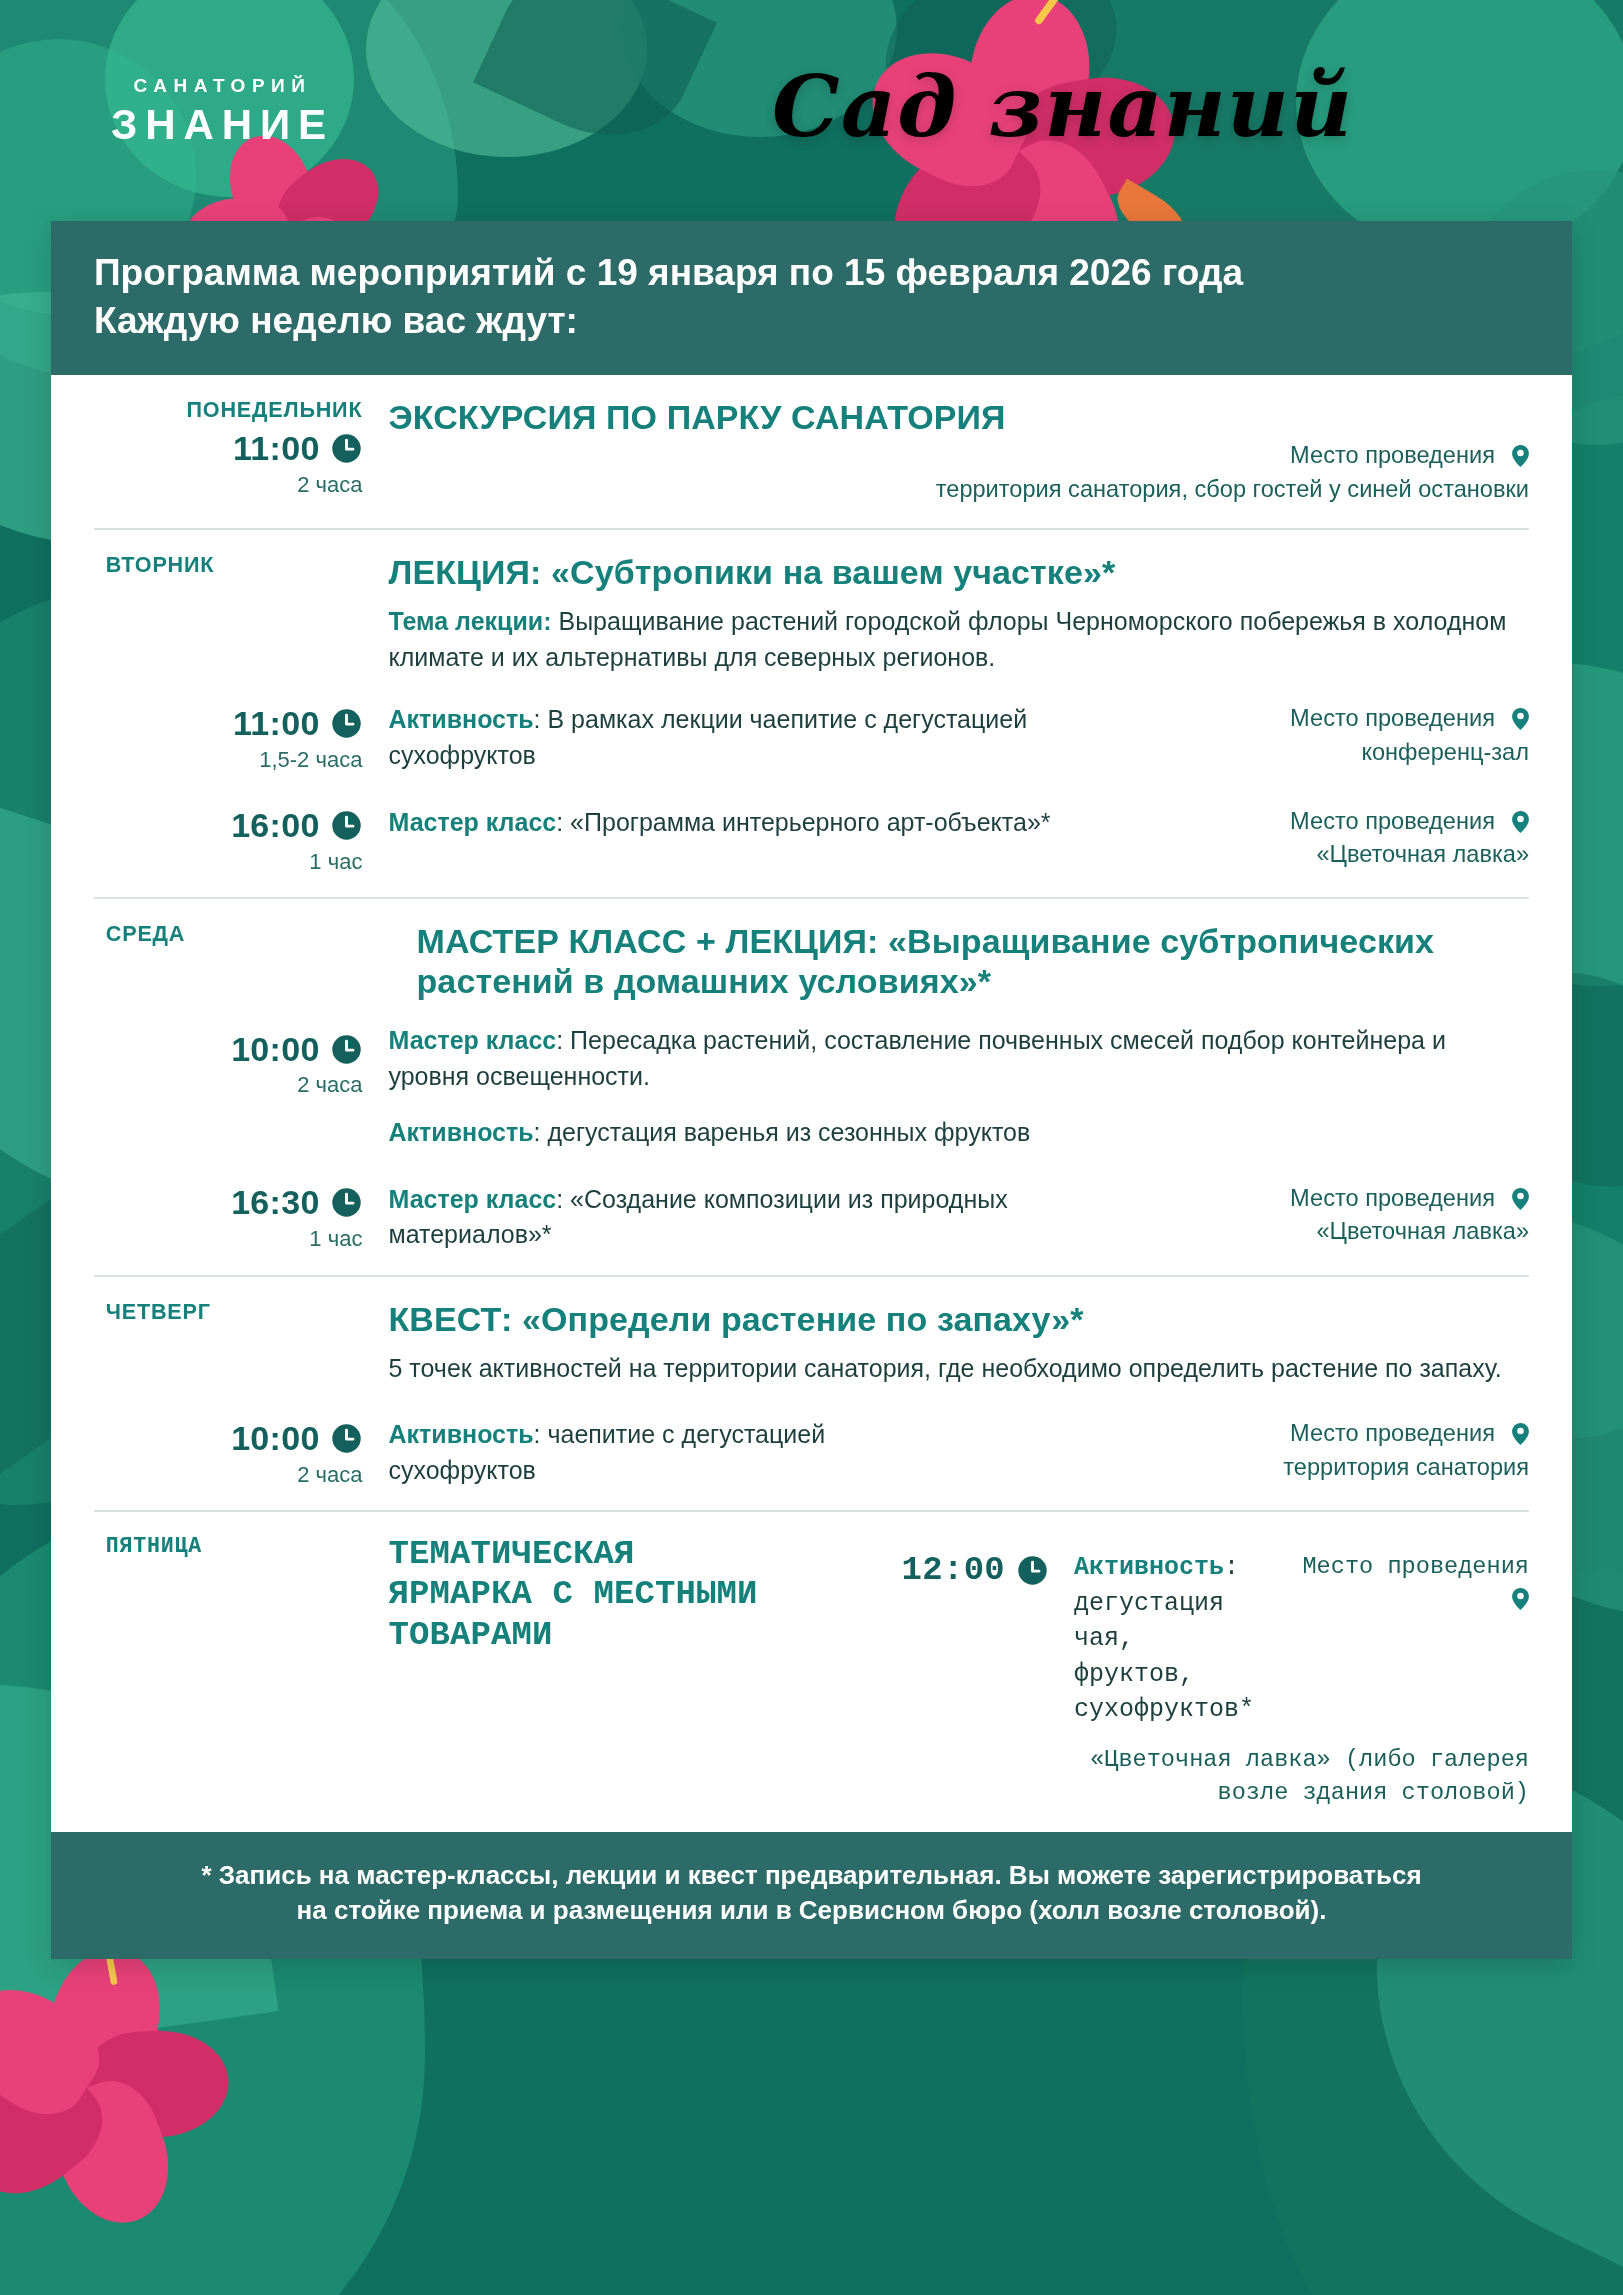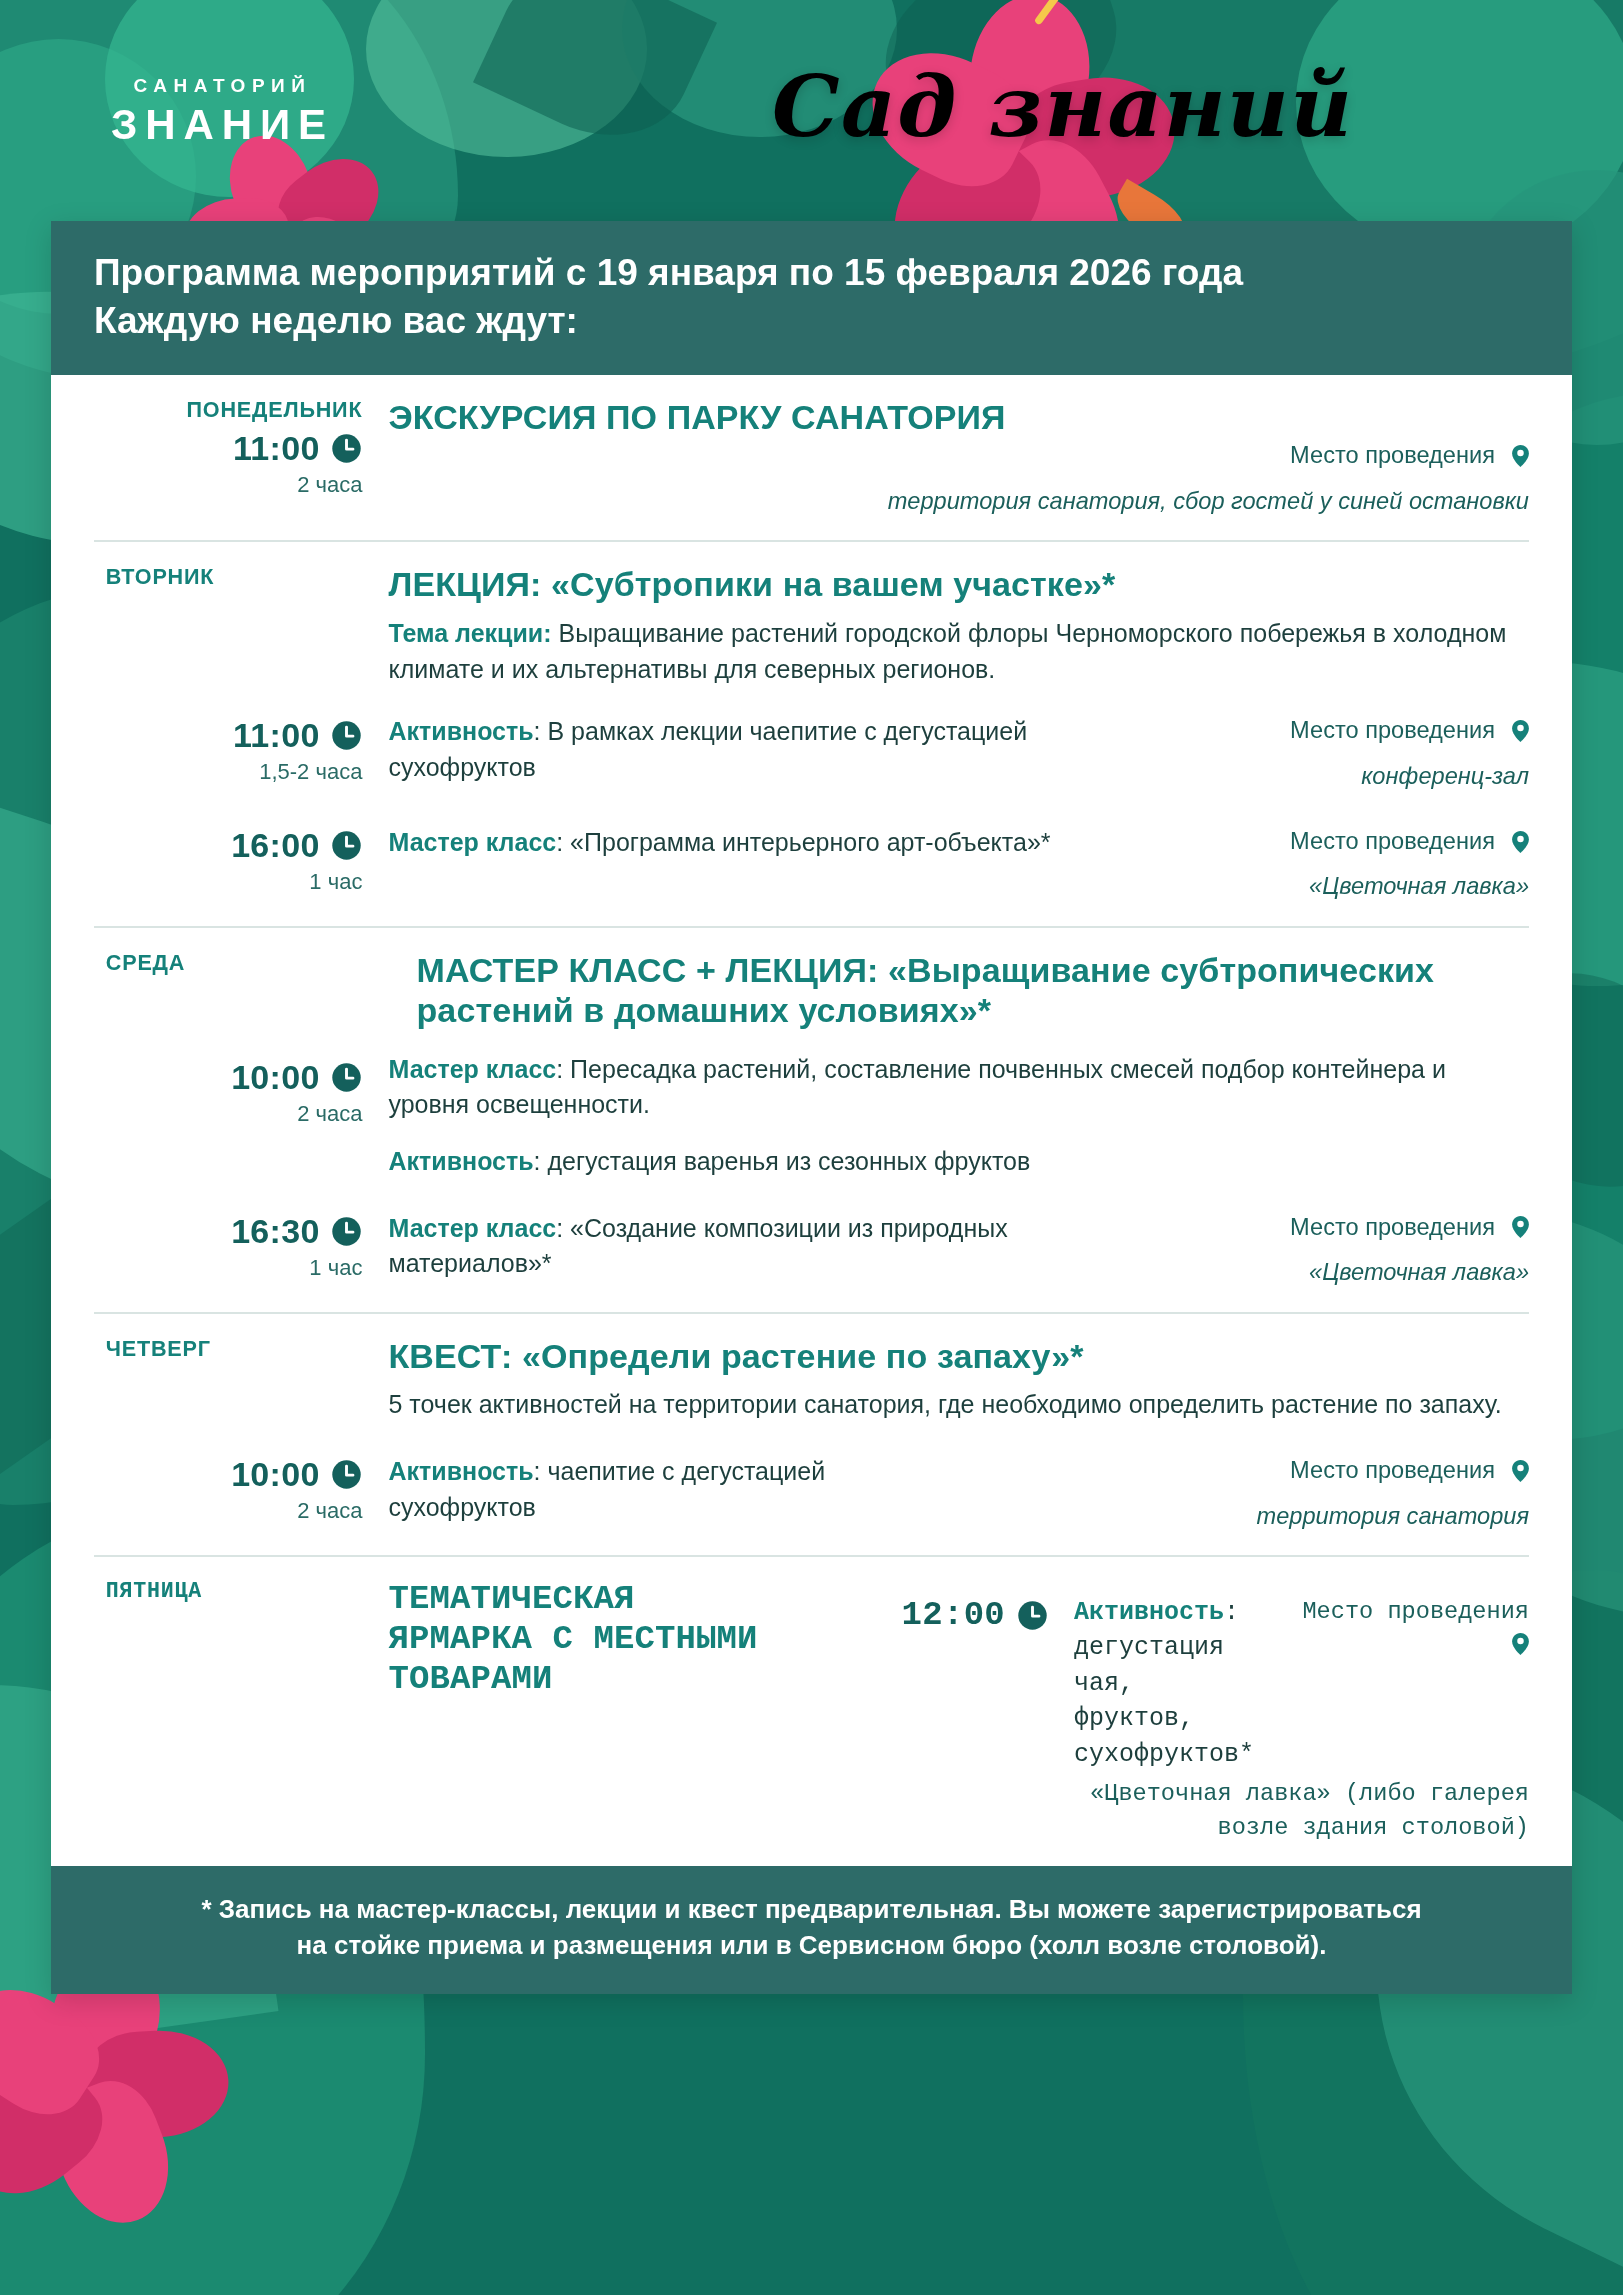--- a/index.html
+++ b/index.html
@@ -212,21 +212,21 @@
     min-width: 340px;
   }
   .place .ptitle { display: inline-block; }
   .pin {
     display: inline-block;
     width: 17px; height: 22px;
     margin-left: 10.5px;
     vertical-align: -3.9px;
     position: relative;
   }
-  .place .pval { display: block; margin-top: 12px; font-style: italic; }
+  .place .pval { display: block; margin-top: 0; }
 
   .fullwidth-place {
     text-align: right;
     margin-top: 2.6px;
   }
 
   .footer {
     background: #2d6b68;
     color: #ffffff;
     text-align: center;
@@ -581,21 +581,21 @@
               <div class="place" style="min-width:249px;">
                 <span class="ptitle">Место проведения</span>
                 <span class="pin">
                   <svg width="17" height="22" viewBox="0 0 26 34">
                       <path d="M13 0C5.8 0 0 5.8 0 13c0 9.8 13 21 13 21s13-11.2 13-21C26 5.8 20.2 0 13 0z" fill="#15817a"></path>
                       <circle cx="13" cy="12.5" r="5" fill="#ffffff"></circle>
                     </svg>
                 </span>
               </div>
             </div>
-            <div style="text-align:right;margin-top:5px;">
+            <div style="text-align:right;margin-top:15px;">
               <span class="place" style="min-width:0;display:inline;">«Цветочная лавка» (либо галерея возле здания столовой)</span>
             </div>
           </div>
         </div>
       </div>
 
     </div>
 
     <div class="footer">
       <div>* Запись на мастер-классы, лекции и квест предварительная. Вы можете зарегистрироваться</div>

